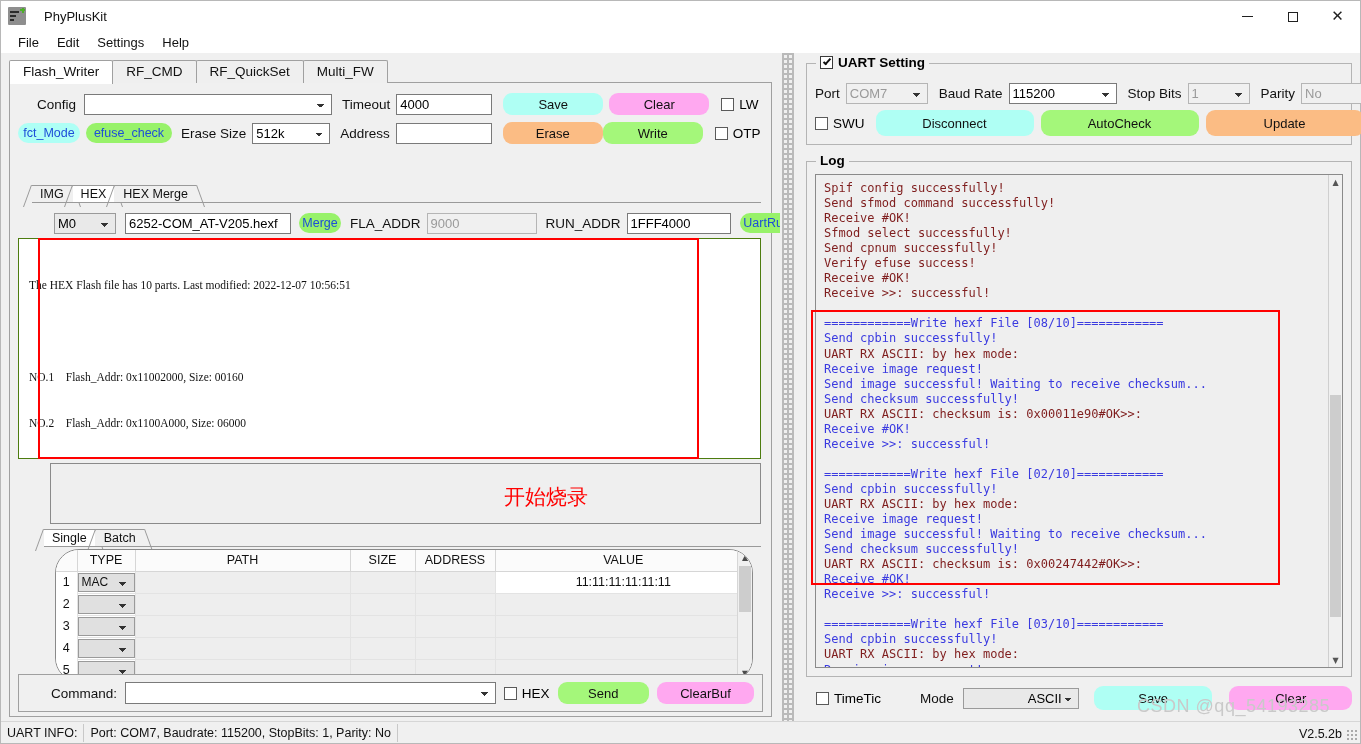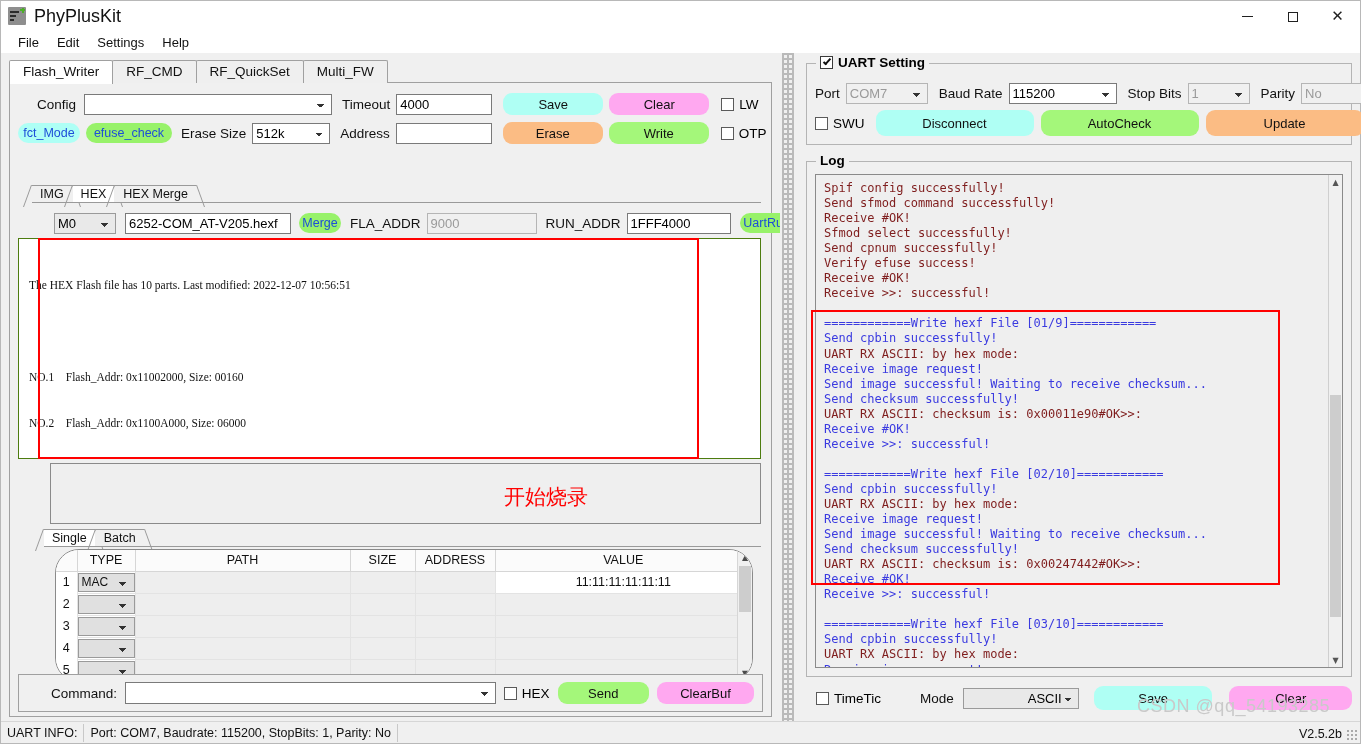--- a/index.html
+++ b/index.html
@@ -32,21 +32,21 @@
     border-radius: 1px;
   }
   .app-icon i {
     position: absolute; background: #2b2b2b; display: block;
   }
   .app-icon .b1 { left: 2px; top: 4px; width: 9px; height: 2px; }
   .app-icon .b2 { left: 2px; top: 8px; width: 6px; height: 2px; }
   .app-icon .b3 { left: 2px; top: 12px; width: 4px; height: 2px; }
   .app-icon .plus1 { left: 12px; top: 2px; width: 5px; height: 2px; background: #4caf28; }
   .app-icon .plus2 { left: 13.5px; top: 0.5px; width: 2px; height: 5px; background: #4caf28; }
-  .app-title { font-size: 18px; color: #111; }
+  .app-title { font-size: 13px; color: #111; margin-left: 10px; }
   .winbtns { position: absolute; right: 0; top: 0; height: 31px; display: flex; }
   .winbtn {
     width: 45px; height: 31px; display: flex; align-items: center; justify-content: center;
     font-size: 13px; color: #202020;
   }
   .winbtn .dash { width: 11px; height: 1px; background: #202020; }
   .winbtn .sq { width: 10px; height: 10px; border: 1px solid #202020; }
   .winbtn .xx { font-size: 15px; line-height: 1; font-family: "DejaVu Sans", sans-serif; }
 
   
@@ -309,21 +309,21 @@
         <div class="row" style="position:absolute;left:8px;top:37px;">
           <div class="pill cyan" style="width:62px;">fct_Mode</div>
           <div class="pill green" style="width:86px;margin-left:6px;">efuse_check</div>
           <div class="lbl" style="margin-left:9px;">Erase Size</div>
           <select class="sel" style="width:78px;margin-left:6px;">
             <option>512k</option>
           </select>
           <div class="lbl" style="margin-left:10px;">Address</div>
           <input class="inp" style="width: 96px; margin-left: 6px;" value="">
           <div class="btn orange" style="width:100px;margin-left:11px;">Erase</div>
-          <div class="btn green" style="width:100px;margin-left:6px;">Write</div>
+          <div class="btn green" style="width:100px;">Write</div>
           <div class="chk" style="margin-left:12px;">
             <span class="box"></span>
             <span>OTP</span>
           </div>
         </div>
 
         <div class="subtabs" style="position:absolute;left:22px;right:10px;top:100px;">
           <div class="subtab">IMG</div>
           <div class="subtab active">HEX</div>
           <div class="subtab">HEX Merge</div>
@@ -512,21 +512,21 @@
         <div class="logbox" id="logbox" style="left:8px;right:8px;top:12px;bottom:8px;">
             <div class="ln c-green">Spif config successfully!</div>
             <div class="ln c-green">Send sfmod command successfully!</div>
             <div class="ln c-green">Receive #OK!</div>
             <div class="ln c-green">Sfmod select successfully!</div>
             <div class="ln c-green">Send cpnum successfully!</div>
             <div class="ln c-green">Verify efuse success!</div>
             <div class="ln c-green">Receive #OK!</div>
             <div class="ln c-green">Receive &gt;&gt;: successful!</div>
             <div class="ln c-green">&nbsp;</div>
-            <div class="ln c-blue">============Write hexf File [01/9]============</div>
+            <div class="ln c-blue">============Write hexf File [08/10]============</div>
             <div class="ln c-blue">Send cpbin successfully!</div>
             <div class="ln c-green">UART RX ASCII: by hex mode:</div>
             <div class="ln c-blue">Receive image request!</div>
             <div class="ln c-blue">Send image successful! Waiting to receive checksum...</div>
             <div class="ln c-blue">Send checksum successfully!</div>
             <div class="ln c-green">UART RX ASCII: checksum is: 0x00011e90#OK&gt;&gt;:</div>
             <div class="ln c-blue">Receive #OK!</div>
             <div class="ln c-blue">Receive &gt;&gt;: successful!</div>
             <div class="ln c-blue">&nbsp;</div>
             <div class="ln c-blue">============Write hexf File [02/10]============</div>

